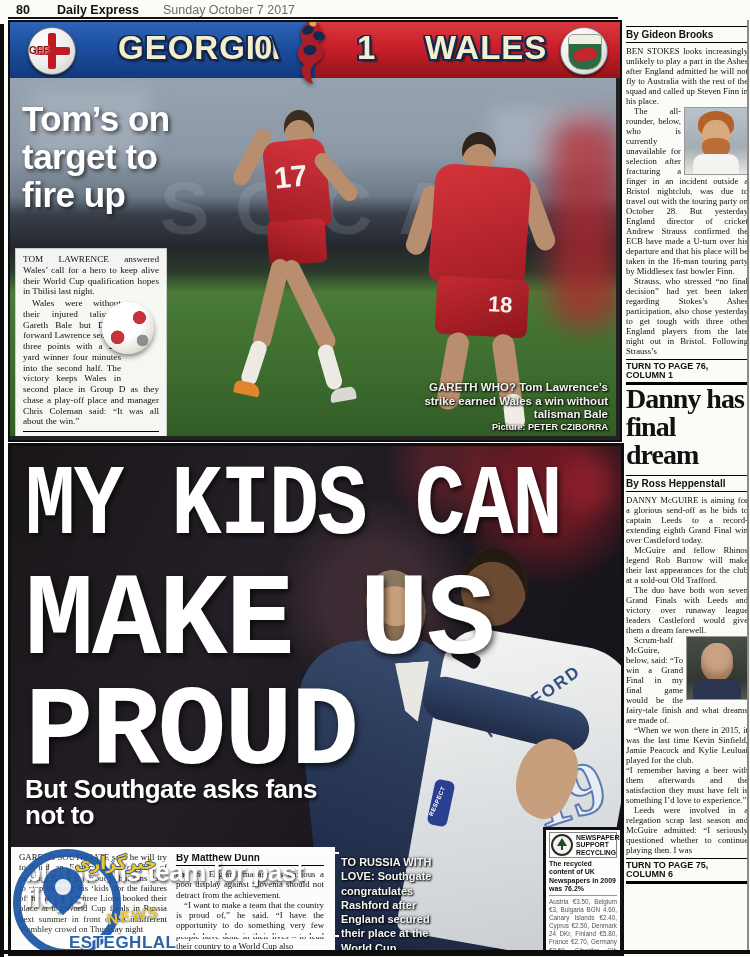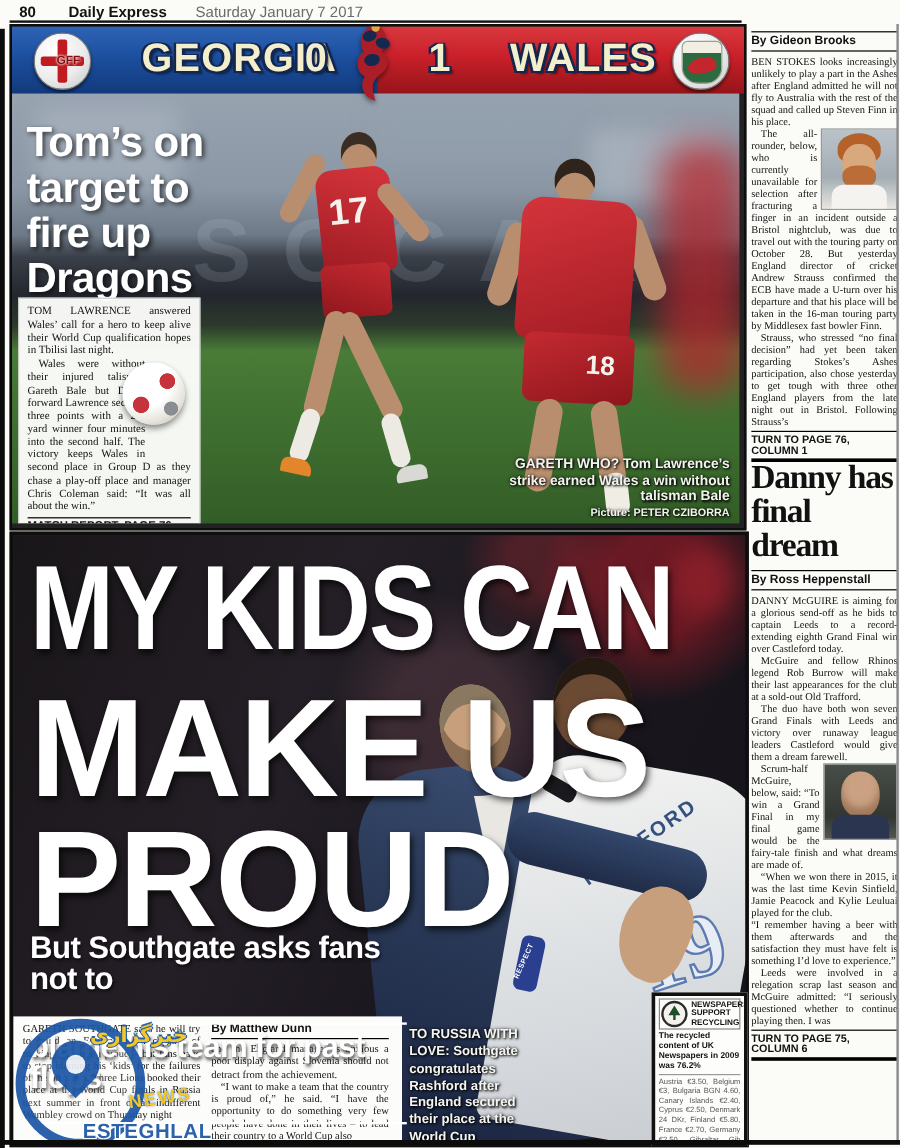--- a/index.html
+++ b/index.html
@@ -21,21 +21,21 @@
   .sb-home{background:linear-gradient(180deg,#2e63b5 0%,#1c4f9f 45%,#123a7c 100%);}
   .sb-away{background:linear-gradient(180deg,#d9383f 0%,#c9202a 45%,#951419 100%);}
   .sb-txt{position:absolute;top:7px;font-family:"Liberation Sans",sans-serif;font-weight:900;
           font-size:33px;letter-spacing:1px;color:#f3eecb;white-space:nowrap;
           text-shadow:-2px -1px 0 #14264e,2px -1px 0 #14264e,-2px 2px 0 #14264e,2px 2px 0 #14264e,3px 3px 2px rgba(0,0,0,.5);}
   .badge{position:absolute;width:46px;height:46px;border-radius:50%;top:5px;
          background:radial-gradient(circle at 35% 30%,#ffffff,#ececec 55%,#c3c3c3 100%);
          border:1px solid #777;box-shadow:0 2px 3px rgba(0,0,0,.55);}
   .gff-v{position:absolute;left:19px;top:5px;width:8px;height:36px;background:#c01b20;border-radius:2px;}
   .gff-h{position:absolute;left:5px;top:19px;width:36px;height:8px;background:#c01b20;border-radius:2px;}
-  .gff-t{position:absolute;left:0;top:17px;width:38px;text-align:right;
+  .gff-t{position:absolute;left:0;top:17px;width:38px;text-align:left;
          font:bold 10px "Liberation Sans",sans-serif;color:#7d1013;
          text-shadow:0 0 2px #fff,0 0 2px #fff;}
   .wal-shield{position:absolute;left:7px;top:6px;width:32px;height:34px;border-radius:5px 5px 14px 14px;
          background:linear-gradient(180deg,#f1efe3 0 26%,#2c6b3f 26% 100%);overflow:hidden;border:1px solid #9aa08f;}
   .wal-dragon{position:absolute;left:4px;top:13px;width:24px;height:13px;background:#c4262e;
          border-radius:60% 40% 50% 50%/70% 60% 40% 40%;transform:rotate(-8deg);}
   .trophy{position:absolute;left:281px;top:-3px;z-index:5;filter:drop-shadow(0 2px 2px rgba(0,0,0,.5));}
 
   
   .photo1{position:absolute;left:0;top:56px;width:606px;height:358px;overflow:hidden;
@@ -89,21 +89,21 @@
   .cap1 .credit{font-size:9px;display:block;}
 
   
   .photo2{position:absolute;inset:0;background:
       radial-gradient(circle at 88% 8%,rgba(168,28,40,.55) 0 6%,transparent 14%),
       radial-gradient(circle at 72% 4%,rgba(150,40,50,.4) 0 4%,transparent 10%),
       radial-gradient(circle at 96% 52%,rgba(196,140,30,.35) 0 3%,transparent 8%),
       radial-gradient(circle at 60% 30%,rgba(90,60,70,.5) 0 10%,transparent 20%),
       linear-gradient(115deg,#191619 0%,#241f26 35%,#1b171e 60%,#141118 100%);}
   .bokeh{position:absolute;border-radius:50%;filter:blur(10px);}
-  .bigHL{position:absolute;left:14px;top:4px;z-index:4;color:#fff;font-family:Liberation Sans, sans-serif;
+  .bigHL{position:absolute;left:14px;top:4px;z-index:4;color:#fff;font-family:Liberation Mono, monospace;
       font-weight:bold;text-shadow:2px 3px 6px rgba(0,0,0,.7);}
   .bigHL .l{display:block;height:104px;transform-origin:left top;letter-spacing:-2px;white-space:nowrap;}
   .bigHL .l1{font-size:100px;transform:scaleX(.84);}
   .bigHL .l2{font-size:116px;transform:scaleX(.99);margin-top:2px;}
   .bigHL .l3{font-size:114px;transform:scaleX(1.0);margin-top:8px;}
   .subhead{position:absolute;left:14px;top:330px;width:314px;z-index:4;
       font:bold 26px/1 "Liberation Sans",sans-serif;color:#fff;letter-spacing:-0.5px;
       text-shadow:1px 2px 3px rgba(0,0,0,.7);}
   .subhead .s{display:block;padding-bottom:24px;border-bottom:2px solid #fff;margin-bottom:5px;}
   
@@ -192,21 +192,21 @@
   .edgeB{position:absolute;left:0;top:950px;width:750px;height:4px;background:#0c0c0c;z-index:20;}
   .edgeR{position:absolute;left:747px;top:20px;width:2px;height:930px;background:#8b8b8b;z-index:20;}
 </style>
 </head>
 <body>
 
 <div id="page">
 
   <span class="abs hdr" style="left:16px;top:3px;">80</span>
   <span class="abs hdr" style="left:57px;top:3px;">Daily Express</span>
-  <span class="abs hdr hdr-date" style="left:163px;top:3px;">Saturday January 7 2017</span>
+  <span class="abs hdr hdr-date" style="left:163px;top:3px;">Sunday October 7 2017</span>
   <div class="abs hdr-rule" style="left:8px;top:17px;width:610px;height:2px;"></div>
 
   <div class="frame" style="left:8px;top:20px;width:610px;height:418px;">
 
     <div class="sb">
       <div class="sb-half sb-home">
         <span class="sb-txt" style="left:108px;">GEORGIA</span>
         <span class="sb-txt" style="left:244px;">0</span>
         <div class="badge" style="left:18px;">
           <div class="gff-v"></div>
@@ -265,21 +265,20 @@
         <span class="num">18</span>
         <div class="legL"></div>
         <div class="legR"></div>
         <div class="sockR"></div>
       </div>
 
       <div class="headline1">
         <span style="display:block">Tom’s on</span>
         <span style="display:block">target to</span>
         <span style="display:block">fire up</span>
-        <span style="display:block">Dragons</span>
       </div>
 
       <div class="storybox">
         <p>TOM LAWRENCE answered Wales’ call for a hero to keep alive their World Cup qualification hopes in Tbilisi last night.</p>
         <p><span class="ballcut"></span><span>Wales were without their injured talisman Gareth Bale but Derby forward Lawrence secured three points with a 25-yard winner four minutes into the second half. The victory keeps Wales in second place in Group D as they chase a play-off place and manager Chris Coleman said: “It was all about the win.”</span></p>
         <div class="matchbar">MATCH REPORT: PAGE 76</div>
       </div>
       <div class="ball"></div>
 
       <div class="cap1">

